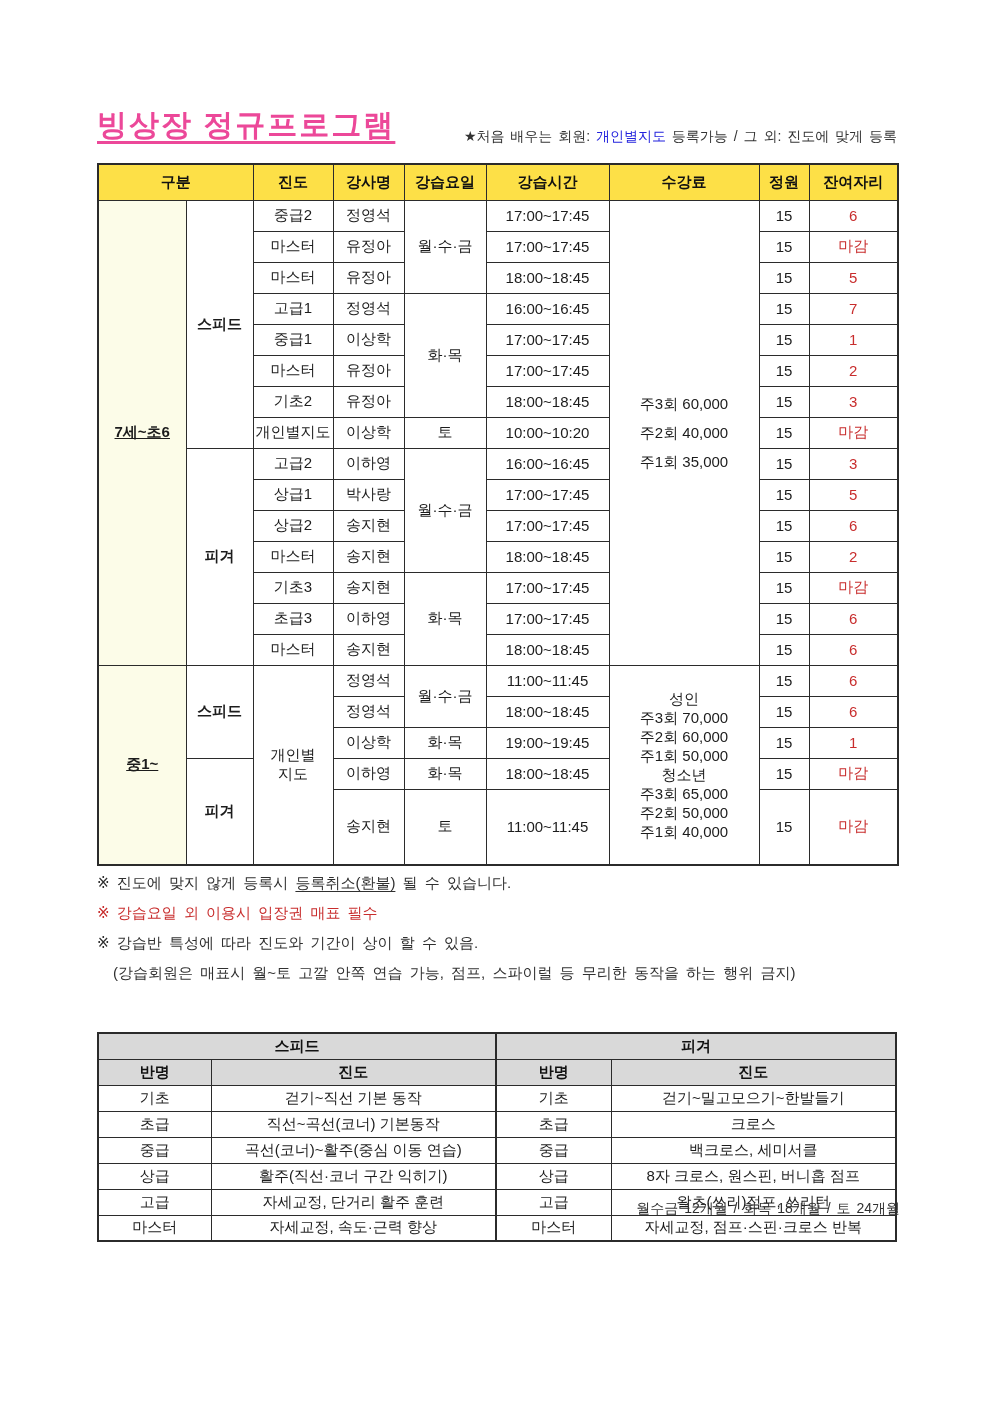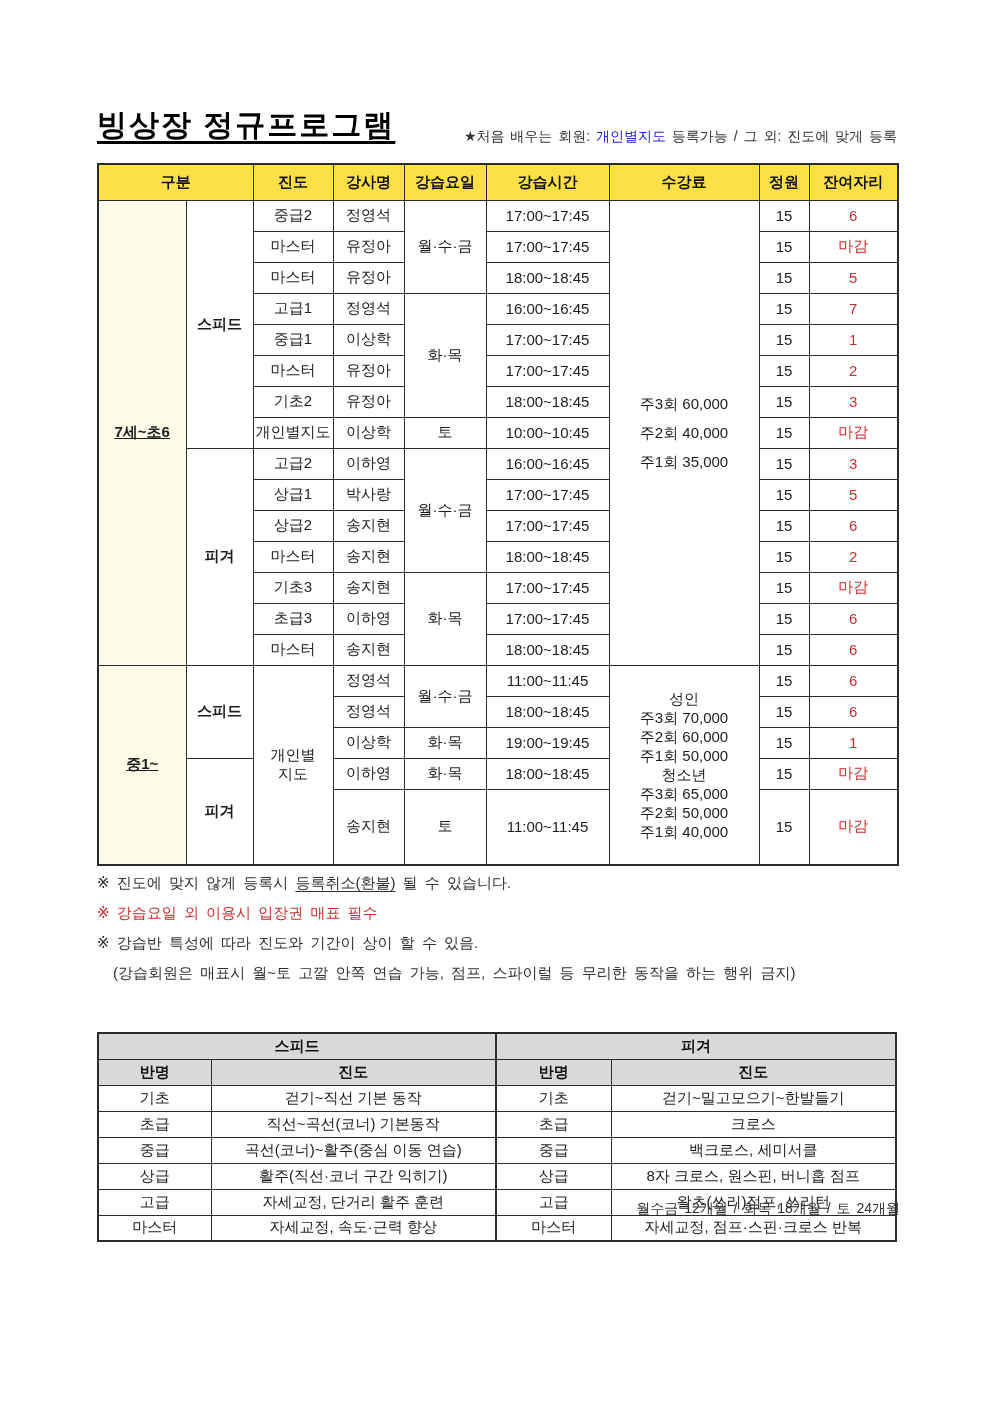--- a/index.html
+++ b/index.html
@@ -2,21 +2,21 @@
 <html><head>
 <meta charset="utf-8">
 <style>
   * { margin:0; padding:0; box-sizing:border-box; }
   html,body { background:#ffffff; }
   body { font-family:"Liberation Sans","DejaVu Sans",sans-serif; color:#1c1c1c; }
   .page { position:relative; width:992px; height:1403px; background:#ffffff; overflow:hidden; }
 
   
   .title { position:absolute; left:97px; top:105px; font-size:30px; font-weight:bold;
-           letter-spacing:2px; text-decoration:underline; text-underline-offset:6px; color:#000000; }
+           letter-spacing:2px; text-decoration:underline; text-underline-offset:6px; color:#ec4899; }
   .star-note { position:absolute; right:95px; top:128px; font-size:14px; color:#333; word-spacing:2px; }
   .star-note .blue { color:#2222DD; }
 
   
   table { border-collapse:collapse; }
   .main-table { position:absolute; left:97px; top:163px; table-layout:fixed; border:2px solid #2b2b2b; }
   .main-table td, .main-table th { border:1px solid #2b2b2b; text-align:center; vertical-align:middle;
                                    font-size:15px; overflow:hidden; }
   .main-table tr { height:31px; }
   .main-table tr.hdr { height:36px; }
@@ -131,21 +131,21 @@
       <td>기초2</td>
       <td>유정아</td>
       <td>18:00~18:45</td>
       <td>15</td>
       <td class="red">3</td>
     </tr>
     <tr>
       <td class="small-cell">개인별지도</td>
       <td>이상학</td>
       <td>토</td>
-      <td>10:00~10:45</td>
+      <td>10:00~10:20</td>
       <td>15</td>
       <td class="red">마감</td>
     </tr>
     <tr>
       <td rowspan="7" class="cat-cell">피겨</td>
       <td>고급2</td>
       <td>이하영</td>
       <td rowspan="4">월·수·금</td>
       <td>16:00~16:45</td>
       <td>15</td>

